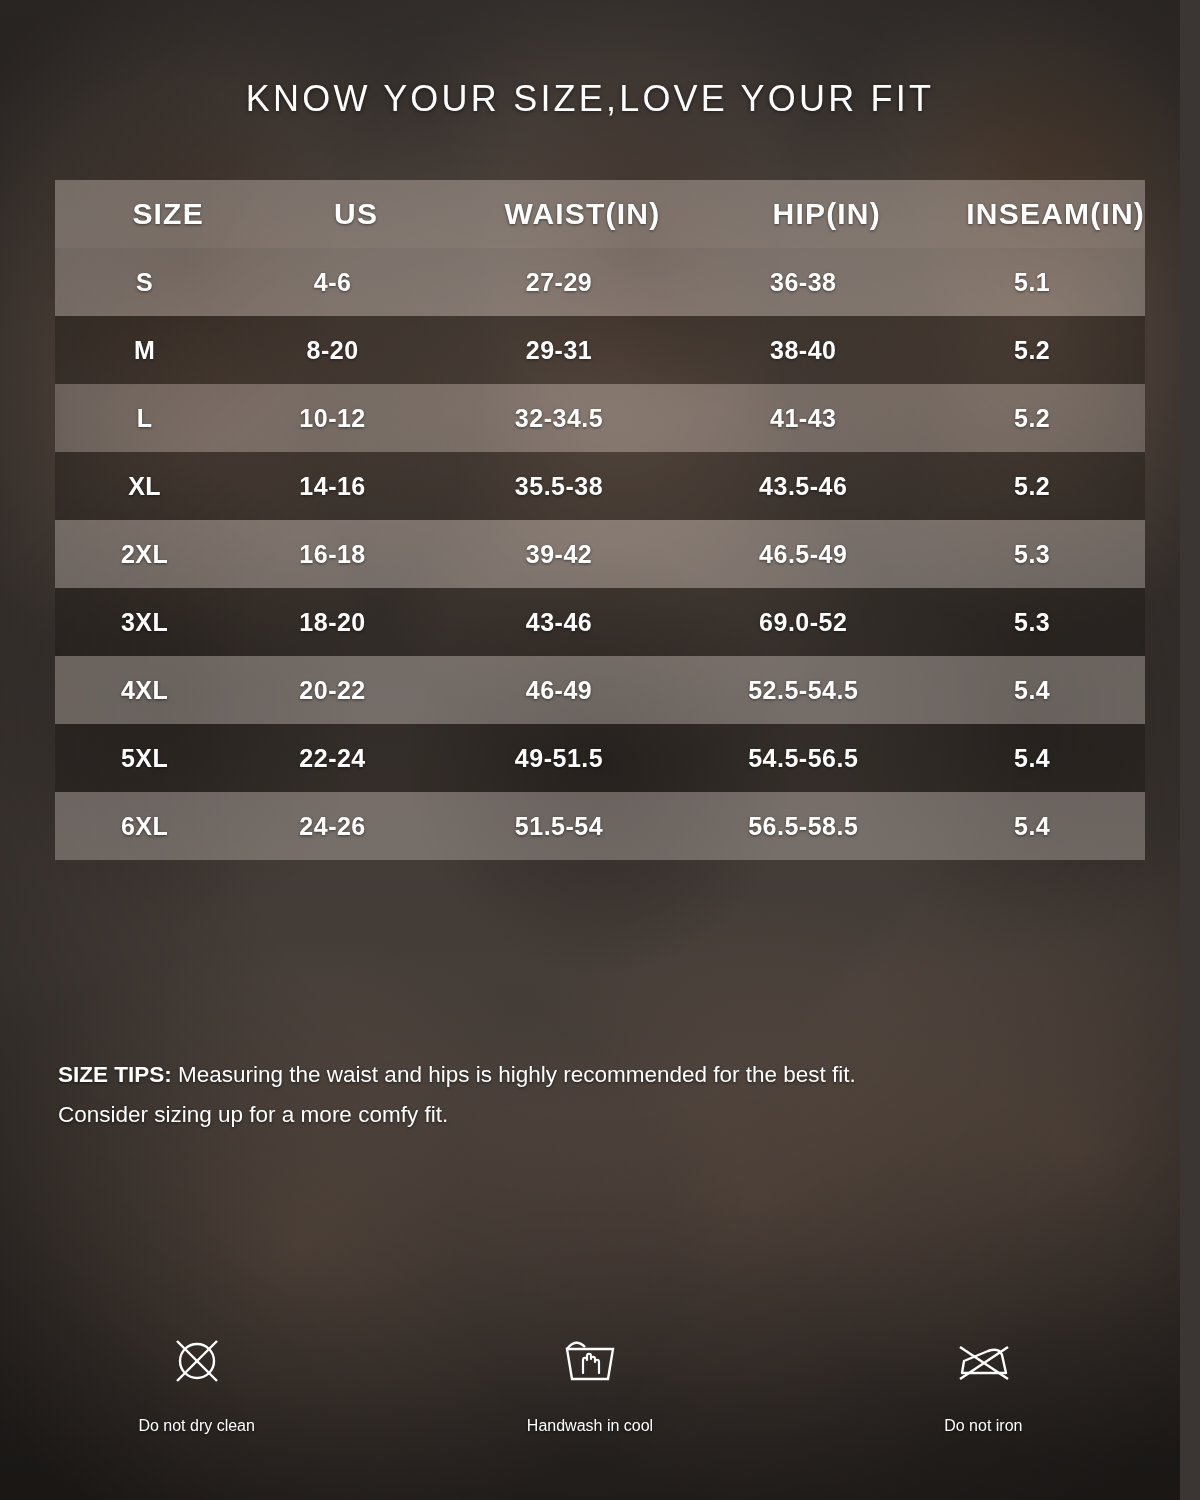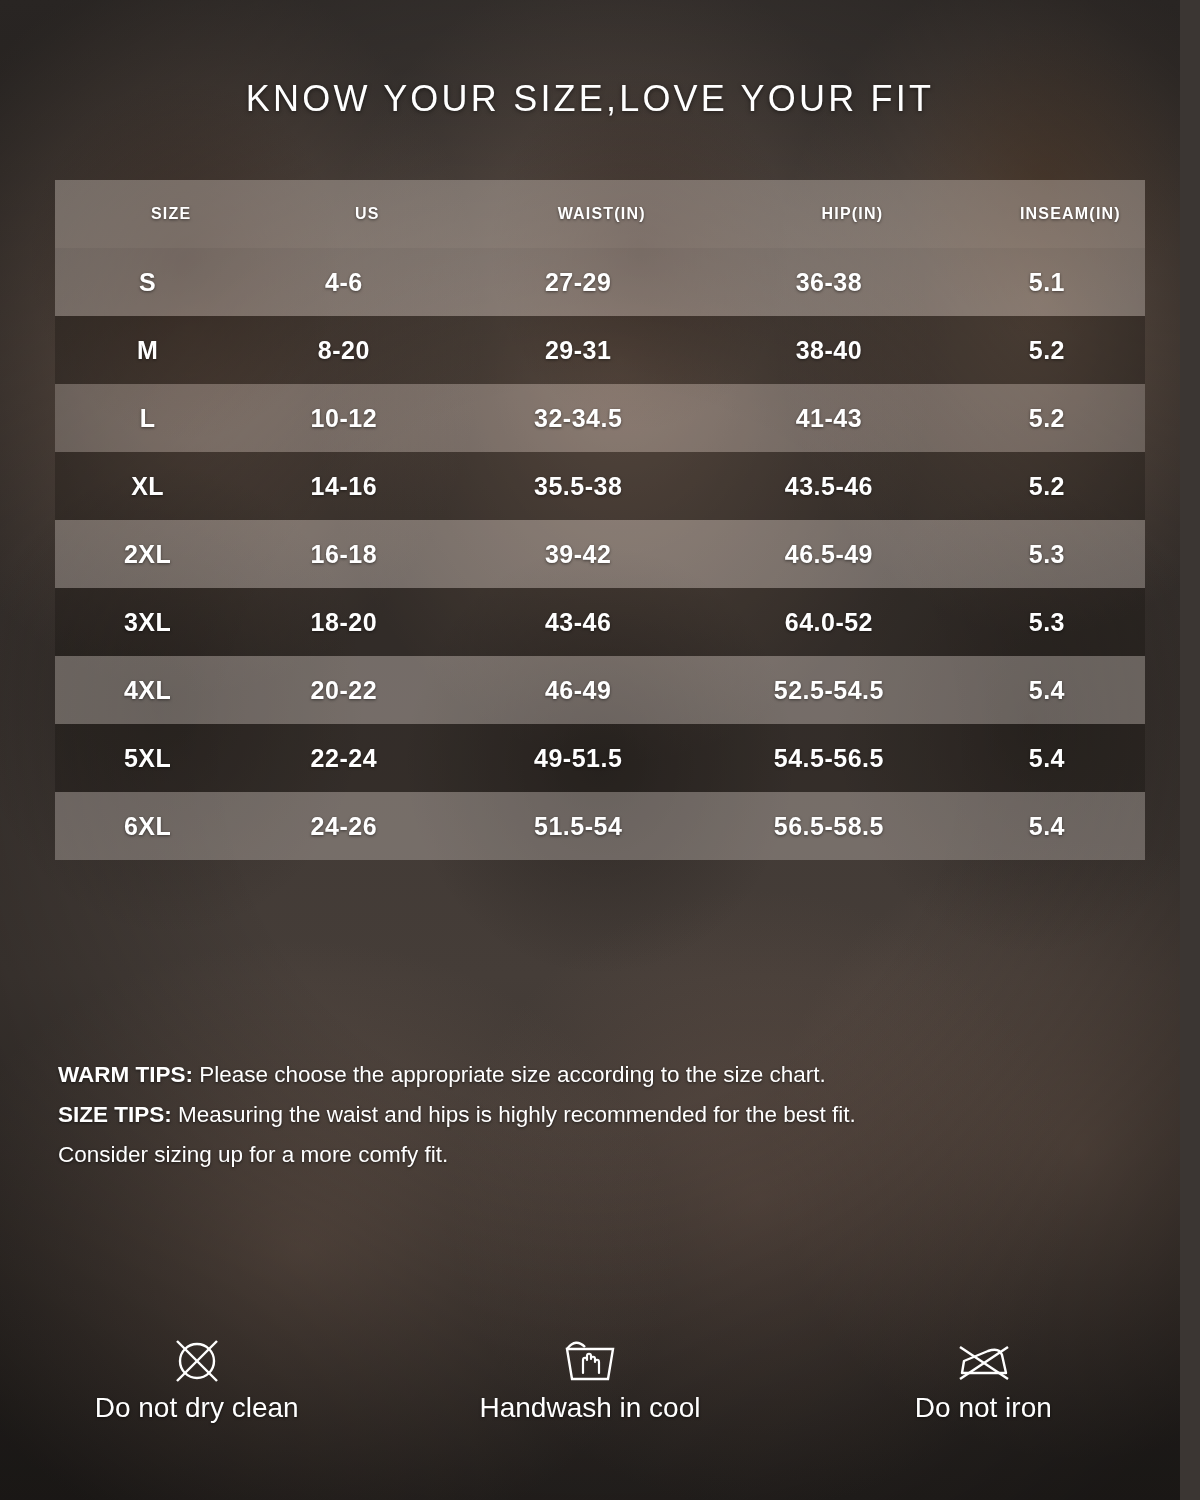--- a/index.html
+++ b/index.html
@@ -67,21 +67,21 @@
   }
   table.size-table th, table.size-table td {
     height: 68px;
     text-align: center;
     vertical-align: middle;
     font-size: 25px;
     font-weight: 700;
     letter-spacing: 0.5px;
   }
   table.size-table th {
-    font-size: 16px;
+    font-size: 30px;
     letter-spacing: 1.2px;
     padding-left: 47px;
   }
   table.size-table td:nth-child(1) { width: 17%; }
   table.size-table td:nth-child(2) { width: 19%; }
   table.size-table td:nth-child(3) { width: 24%; }
   table.size-table td:nth-child(4) { width: 22%; }
   table.size-table td:nth-child(5) { width: 18%; }
 
   tr.hdr   { background: rgba(236,226,218,0.34); }
@@ -112,22 +112,22 @@
     text-align: center;
     color: #ffffff;
   }
   .care-item .glyph {
     height: 62px;
     display: flex;
     align-items: center;
     justify-content: center;
   }
   .care-item .cap {
-    margin-top: 0;
-    font-size: 28px;
+    margin-top: 25px;
+    font-size: 16px;
     text-shadow: 0 1px 3px rgba(0,0,0,0.6);
   }
   svg { display: block; }
 </style>
 </head>
 <body>
 
 <div class="page">
   <div class="photo-layer"></div>
   <div class="vignette"></div>
@@ -178,21 +178,21 @@
           <td>2XL</td>
           <td>16-18</td>
           <td>39-42</td>
           <td>46.5-49</td>
           <td>5.3</td>
         </tr>
         <tr class="dark">
           <td>3XL</td>
           <td>18-20</td>
           <td>43-46</td>
-          <td>64.0-52</td>
+          <td>69.0-52</td>
           <td>5.3</td>
         </tr>
         <tr class="light">
           <td>4XL</td>
           <td>20-22</td>
           <td>46-49</td>
           <td>52.5-54.5</td>
           <td>5.4</td>
         </tr>
         <tr class="dark">
@@ -207,23 +207,20 @@
           <td>24-26</td>
           <td>51.5-54</td>
           <td>56.5-58.5</td>
           <td>5.4</td>
         </tr>
       </tbody>
     </table>
   </div>
 
   <div class="tips">
-    <div>
-      <b>WARM TIPS:</b><span> Please choose the appropriate size according to the size chart.</span>
-    </div>
     <div>
       <b>SIZE TIPS:</b><span> Measuring the waist and hips is highly recommended for the best fit.</span>
     </div>
     <div>Consider sizing up for a more comfy fit.</div>
   </div>
 
   <div class="care">
     <div class="care-item">
       <div class="glyph">
         <svg width="56" height="56" viewBox="0 0 56 56">

